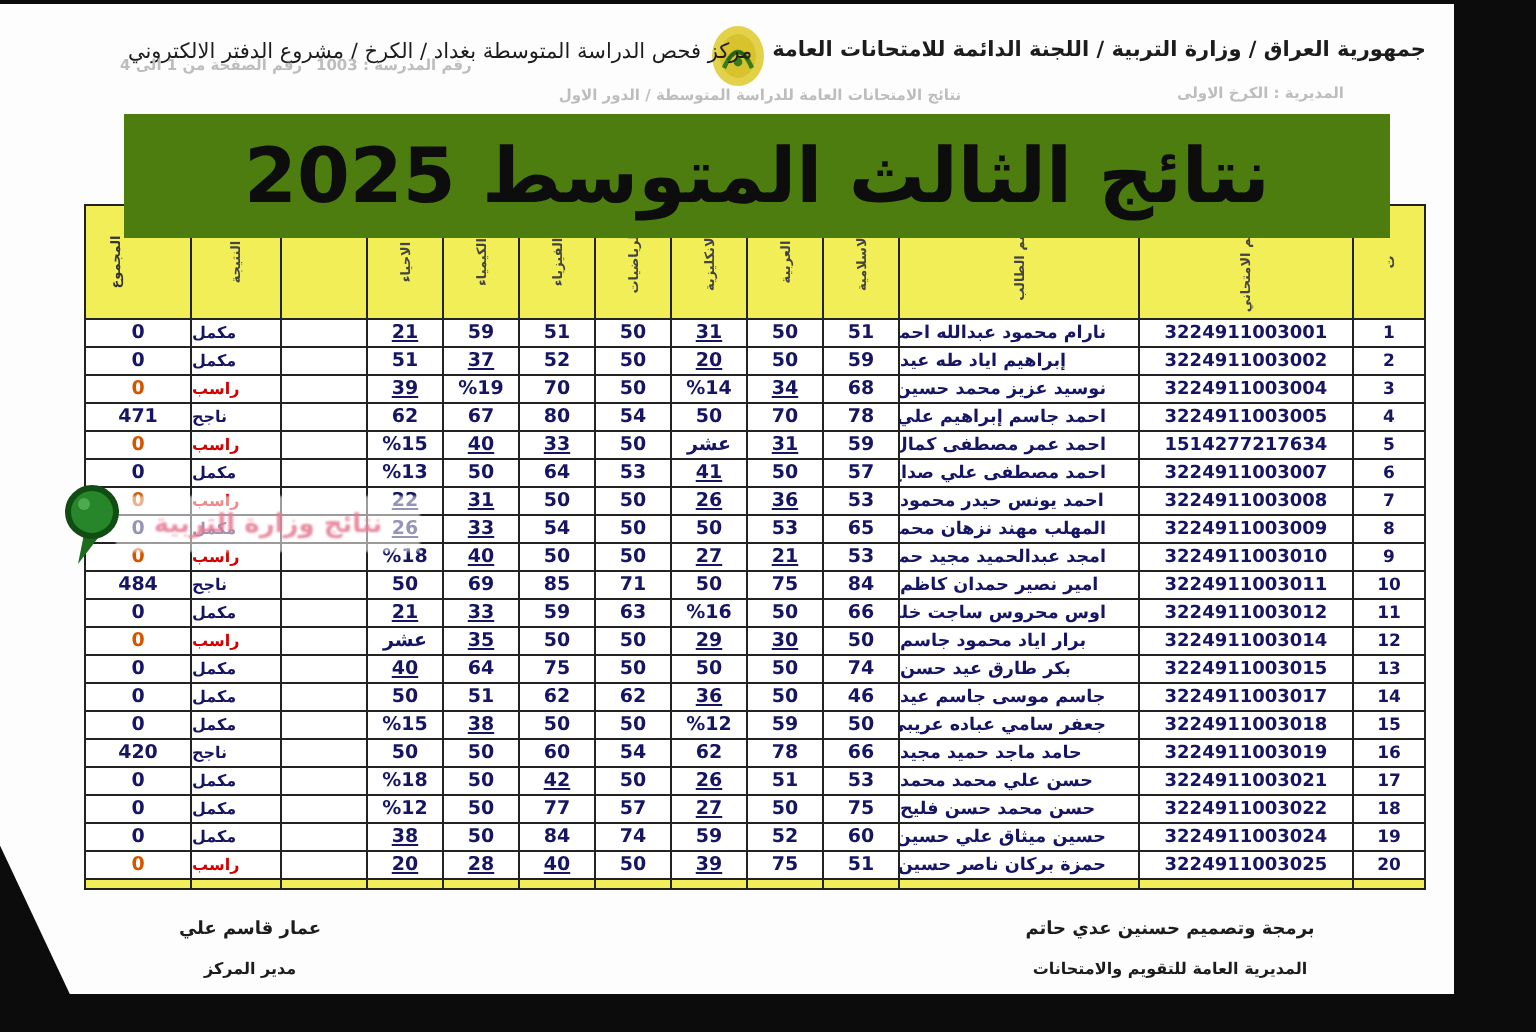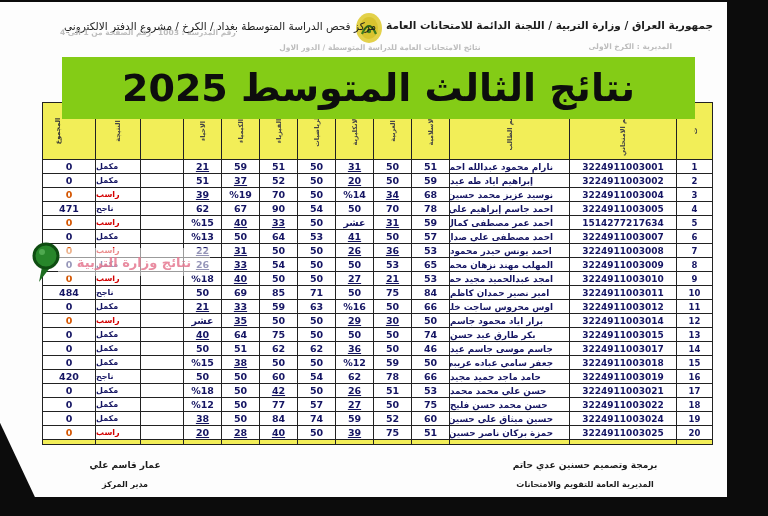--- a/index.html
+++ b/index.html
@@ -25,21 +25,21 @@
   .emblem { position:absolute; top:8px; left:352px; width:34px; height:36px; }
   .faded { position:absolute; direction:rtl; color:#bdbdbd; font-weight:bold; white-space:nowrap; }
   .f-school  { top:26px; left:158px; font-size:7.5px; }
   .f-page    { top:26px; left:60px;  font-size:7.5px; }
   .f-session { top:41px; left:240px; width:280px; text-align:center; font-size:7.5px; }
   .f-year    { top:55px; left:300px; width:160px; text-align:center; font-size:7.5px; }
   .f-dir     { top:40px; right:55px; font-size:7.5px; }
   
   .title-box {
     position:absolute; top:55px; left:62px; width:633px; height:62px;
-    background:#84cc16; z-index:3; direction:rtl;
+    background:#4d7c0f; z-index:3; direction:rtl;
     display:flex; align-items:center; justify-content:center;
   }
   .title-box h1 {
     font-size:38px; font-weight:bold; color:#0d0d0d; white-space:nowrap; letter-spacing:-1px;
   }
   
   table.tbl {
     position:absolute; top:100px; left:42px; width:670px; z-index:1;
     border-collapse:collapse; direction:rtl; table-layout:fixed;
   }
@@ -215,21 +215,21 @@
           <td class="c-total hl">0</td>
         </tr>
         <tr>
           <td class="c-seq">4</td>
           <td class="c-exam">3224911003005</td>
           <td class="c-name">احمد جاسم إبراهيم علي</td>
           <td class="c-score">78</td>
           <td class="c-score">70</td>
           <td class="c-score">50</td>
           <td class="c-score">54</td>
-          <td class="c-score">90</td>
+          <td class="c-score">80</td>
           <td class="c-score">67</td>
           <td class="c-score">62</td>
           <td class="c-notes"></td>
           <td class="c-result">ناجح</td>
           <td class="c-total">471</td>
         </tr>
         <tr>
           <td class="c-seq">5</td>
           <td class="c-exam">1514277217634</td>
           <td class="c-name">احمد عمر مصطفى كمال</td>

